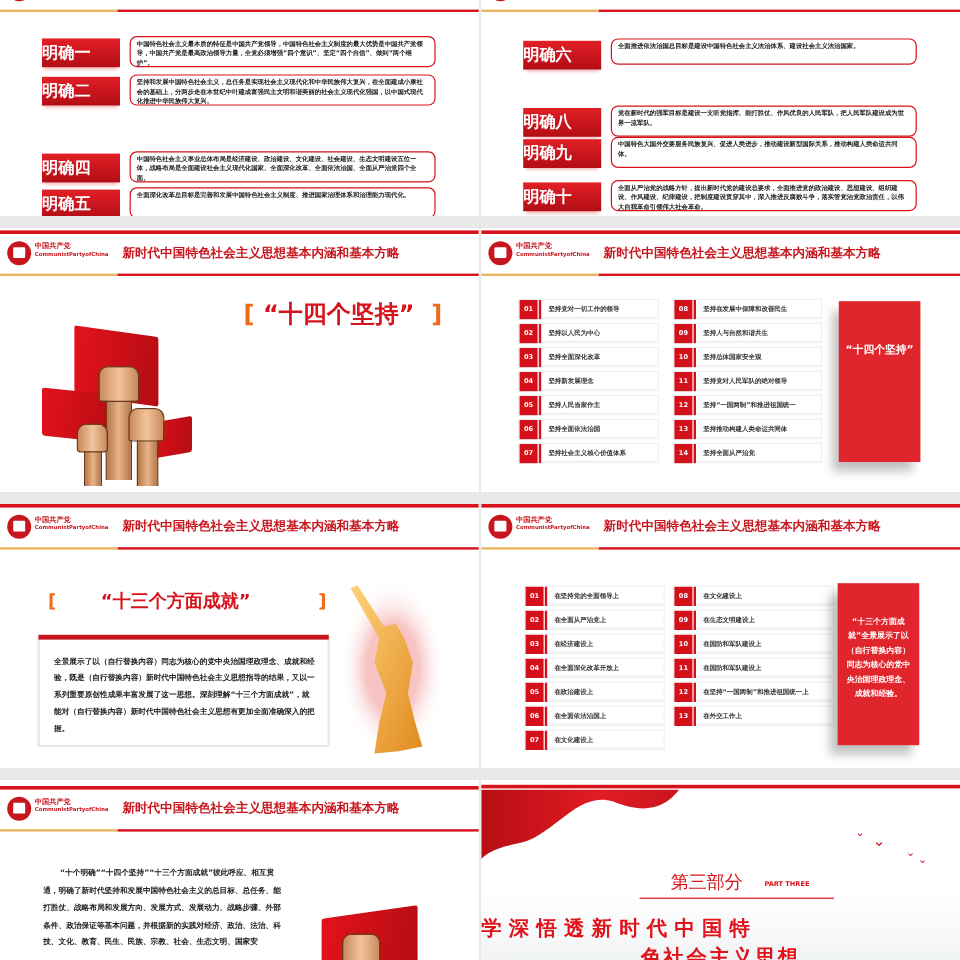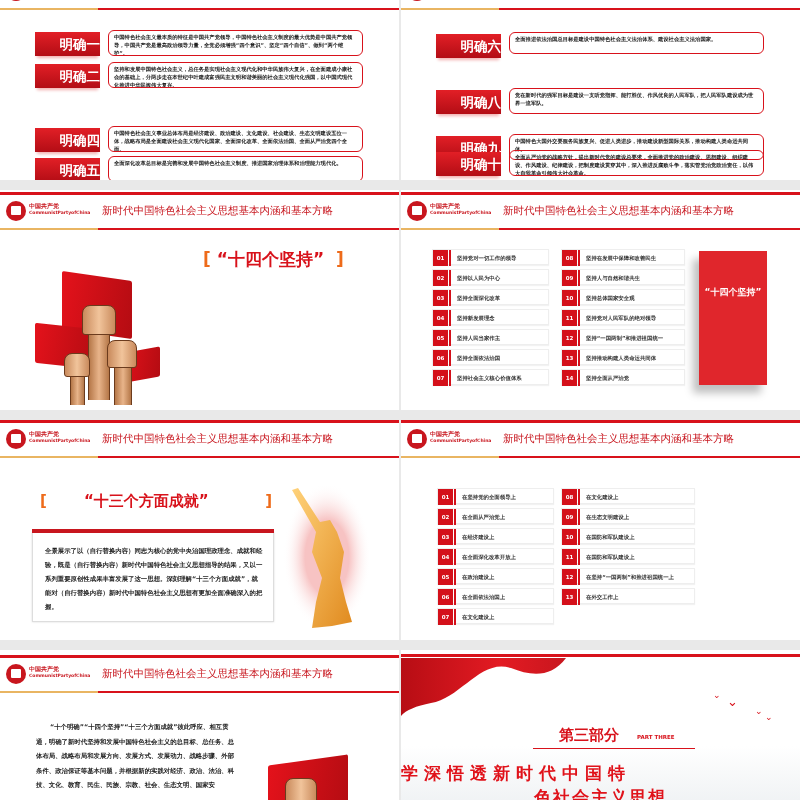--- a/index.html
+++ b/index.html
@@ -7,26 +7,26 @@
 .grid{position:absolute;left:0;top:0;width:800px;height:800px}
 .slide{position:absolute;width:399px;background:#fff;overflow:hidden}
 .s-l{left:0}.s-r{left:401px}
 
 .hdr{position:absolute;left:0;right:0;height:40px}
 .hdr .topline{position:absolute;left:0;right:0;top:2px;height:3px;background:#d8121b}
 .hdr .logo{position:absolute;left:6px;top:11px;width:20px;height:20px;border-radius:50%;background:#c8161e}
 .hdr .logo::after{content:"";position:absolute;left:5px;top:5px;width:10px;height:9px;background:#fff;border-radius:1px}
 .hdr .brand{position:absolute;left:29px;top:12px;font-size:6px;color:#c8161e;font-weight:bold;line-height:7px}
 .hdr .brand .en{font-size:4.5px;font-weight:bold}
-.hdr .title{position:absolute;left:102px;top:14px;font-size:10.5px;color:#c8161e;font-weight:normal;white-space:nowrap}
+.hdr .title{position:absolute;left:102px;top:14px;font-size:10.5px;color:#c8161e;font-weight:bold;white-space:nowrap}
 .hdr .bl{position:absolute;left:0;width:98px;bottom:0;height:2px;background:#e9b562}
 .hdr .br{position:absolute;left:98px;right:0;bottom:0;height:2px;background:#d8121b}
 
 .mq{position:absolute;left:35px;height:30px;width:330px}
-.mq .tag{position:absolute;left:0;top:2px;width:65px;height:24px;background:linear-gradient(#e21f26,#b30d15);color:#fff;font-weight:bold;font-size:13.5px;line-height:24px;text-align:right;box-shadow:0 4px 3px -2px #f2b0b0}
+.mq .tag{position:absolute;left:0;top:2px;width:65px;height:24px;background:linear-gradient(#e21f26,#b30d15);color:#fff;font-weight:bold;font-size:13.5px;line-height:24px;text-align:left;box-shadow:0 4px 3px -2px #f2b0b0}
 .mq .txt{position:absolute;left:73px;top:0;width:255px;height:26px;border:1.5px solid #d8121b;border-radius:6px;font-size:5.3px;line-height:8px;font-weight:bold;color:#222;padding:2px 5px;overflow:hidden}
 
 .qtitle{position:absolute;color:#d8121b;font-weight:bold;white-space:nowrap}
 .qtitle .brk{color:#ee6b1a}
 .qbox{position:absolute;background:#fff;border:1px solid #ddd;box-shadow:0 0 2px rgba(0,0,0,.15);font-size:7.4px;line-height:14.5px;font-weight:bold;color:#222}
 .qbox::before{content:"";position:absolute;left:-1px;right:-1px;top:-4px;height:4px;background:#c8161e}
 
 .li{position:absolute;height:16px;width:117px;border:1px solid #eee;background:#fff;box-shadow:0 1px 1px rgba(0,0,0,.05)}
 .li .n{position:absolute;left:0;top:0;width:15px;height:16px;background:#d4101a;color:#fff;font-size:5.5px;line-height:16px;text-align:center;font-weight:bold}
 .li .n::after{content:"";position:absolute;right:-3px;top:0;width:2px;height:16px;background:#d4101a}
@@ -74,21 +74,21 @@
         <div class="br"></div>
     </div>
     <div class="mq" style="top:62px">
       <div class="tag">明确六</div>
       <div class="txt" style="height:22px">全面推进依法治国总目标是建设中国特色社会主义法治体系、建设社会主义法治国家。</div>
     </div>
     <div class="mq" style="top:118px">
       <div class="tag">明确八</div>
       <div class="txt">党在新时代的强军目标是建设一支听党指挥、能打胜仗、作风优良的人民军队，把人民军队建设成为世界一流军队。</div>
     </div>
-    <div class="mq" style="top:164px">
+    <div class="mq" style="top:144px">
       <div class="tag">明确九</div>
       <div class="txt">中国特色大国外交要服务民族复兴、促进人类进步，推动建设新型国际关系，推动构建人类命运共同体。</div>
     </div>
     <div class="mq" style="top:180px">
       <div class="tag">明确十</div>
       <div class="txt">全面从严治党的战略方针，提出新时代党的建设总要求，全面推进党的政治建设、思想建设、组织建设、作风建设、纪律建设，把制度建设贯穿其中，深入推进反腐败斗争，落实管党治党政治责任，以伟大自我革命引领伟大社会革命。</div>
     </div>
   </div>
 
   <div class="slide s-l" style="top:190px;height:220px">
@@ -108,21 +108,21 @@
       <div class="flag" style="left:62px;top:86px;width:70px;height:58px;transform:skewY(8deg)"></div>
       <div class="flag" style="left:35px;top:136px;width:60px;height:40px;transform:skewY(6deg)"></div>
       <div class="flag" style="left:120px;top:160px;width:40px;height:30px;transform:skewY(-10deg)"></div>
       <div class="arm" style="left:88px;top:140px;width:22px;height:70px"></div>
       <div class="fist" style="left:82px;top:115px;width:34px;height:30px"></div>
       <div class="arm" style="left:114px;top:175px;width:18px;height:40px"></div>
       <div class="fist" style="left:107px;top:150px;width:30px;height:28px"></div>
       <div class="arm" style="left:70px;top:185px;width:15px;height:30px"></div>
       <div class="fist" style="left:64px;top:163px;width:26px;height:24px"></div>
     </div>
-    <div class="qtitle" style="left:203px;top:58px;font-size:17px">
+    <div class="qtitle" style="left:203px;top:58px;font-size:20px">
       <span class="brk">[</span>&nbsp;<span>“十四个坚持”</span>&nbsp;&nbsp;<span class="brk">]</span>
     </div>
   </div>
 
   <div class="slide s-r" style="top:190px;height:220px">
     <div class="hdr">
       <div class="topline"></div>
       <div class="logo"></div>
       <div class="brand">
           <div>中国共产党</div>
@@ -289,35 +289,36 @@
         </div>
       <div class="li" style="left:160px;top:148px;width:134px">
           <div class="n">12</div>
           <div class="t">在坚持“一国两制”和推进祖国统一上</div>
         </div>
       <div class="li" style="left:160px;top:168px;width:134px">
           <div class="n">13</div>
           <div class="t">在外交工作上</div>
         </div>
     </div>
+    <div class="redbox" style="left:297px;top:66px;width:68px;height:135px;padding:26px 6px 0 6px;font-size:6.6px;line-height:12px">“十三个方面成就”全景展示了以（自行替换内容）同志为核心的党中央治国理政理念、成就和经验。</div>
   </div>
 
   <div class="slide s-l" style="top:650px;height:160px">
     <div class="hdr" style="top:3px">
       <div class="topline"></div>
       <div class="logo"></div>
       <div class="brand">
           <div>中国共产党</div>
           <div class="en">CommunistPartyofChina</div>
         </div>
       <div class="title">新时代中国特色社会主义思想基本内涵和基本方略</div>
       <div class="bl"></div>
         <div class="br"></div>
     </div>
-    <div style="position:absolute;left:36px;top:70px;width:200px;font-size:6.4px;line-height:14.5px;font-weight:bold;color:#222;text-indent:14px">“十个明确”“十四个坚持”“十三个方面成就”彼此呼应、相互贯通，明确了新时代坚持和发展中国特色社会主义的总目标、总任务、总体布局、战略布局和发展方向、发展方式、发展动力、战略步骤、外部条件、政治保证等基本问题，并根据新的实践对经济、政治、法治、科技、文化、教育、民生、民族、宗教、社会、生态文明、国家安</div>
+    <div style="position:absolute;left:36px;top:70px;width:200px;font-size:6.4px;line-height:14.5px;font-weight:bold;color:#222;text-indent:14px">“十个明确”“十四个坚持”“十三个方面成就”彼此呼应、相互贯通，明确了新时代坚持和发展中国特色社会主义的总目标、总任务、能打胜仗、战略布局和发展方向、发展方式、发展动力、战略步骤、外部条件、政治保证等基本问题，并根据新的实践对经济、政治、法治、科技、文化、教育、民生、民族、宗教、社会、生态文明、国家安</div>
     <div>
       <div class="flag" style="left:268px;top:110px;width:80px;height:60px;transform:skewY(-8deg)"></div>
 
       <div class="fist" style="left:285px;top:128px;width:32px;height:30px"></div>
     </div>
   </div>
 
   <div class="slide s-r" style="top:650px;height:160px;background:linear-gradient(#fff 60%,#eef1f3)">
     <div style="position:absolute;left:0;right:0;top:4px;height:3px;background:#d8121b"></div>
     <svg style="position:absolute;left:0;top:8px" width="170" height="60" viewBox="0 0 170 60">
@@ -329,20 +330,20 @@
           </linearGradient>
         </defs>
       <path d="M0 0 L165 0 C150 20 130 18 110 10 C80 0 60 40 30 45 C15 48 5 52 0 58 Z" fill="url(#rib)"></path>
     </svg>
     <div style="position:absolute;left:312px;top:40px;color:#d8121b;font-size:9px;line-height:10px">
       <span style="position:absolute;left:0;top:0">⌄</span>
         <span style="position:absolute;left:14px;top:7px;font-size:13px">⌄</span>
       <span style="position:absolute;left:42px;top:16px">⌄</span>
         <span style="position:absolute;left:52px;top:22px">⌄</span>
     </div>
-    <div style="position:absolute;left:158px;top:76px;font-size:15px;font-weight:bold;color:#d8121b">第三部分</div>
+    <div style="position:absolute;left:158px;top:76px;font-size:15px;font-weight:normal;color:#d8121b">第三部分</div>
     <div style="position:absolute;left:236px;top:84px;font-size:5.5px;font-weight:bold;color:#d8121b">PART THREE</div>
     <div style="position:absolute;left:132px;top:98px;width:162px;height:1px;background:#d8121b"></div>
     <div style="position:absolute;left:0;right:0;top:112px;text-align:left;font-size:17px;font-weight:bold;color:#e0121a;letter-spacing:6px">学深悟透新时代中国特</div>
     <div style="position:absolute;left:0;right:0;top:136px;text-align:center;font-size:17px;font-weight:bold;color:#e0121a;letter-spacing:2px">色社会主义思想</div>
   </div>
 
 </div>
 
 </body></html>

